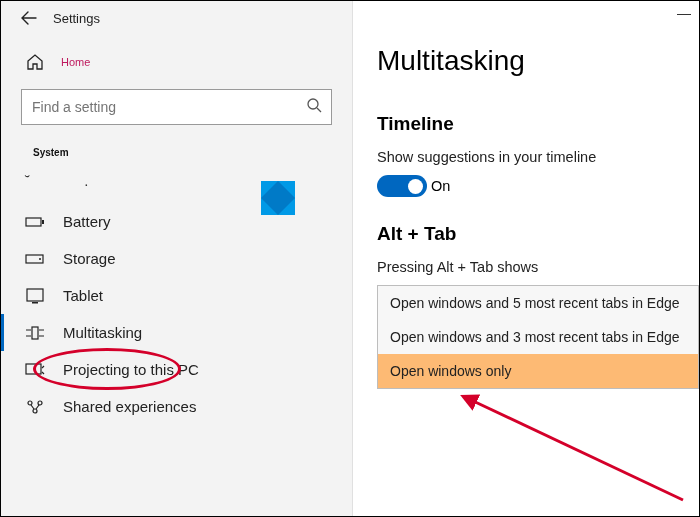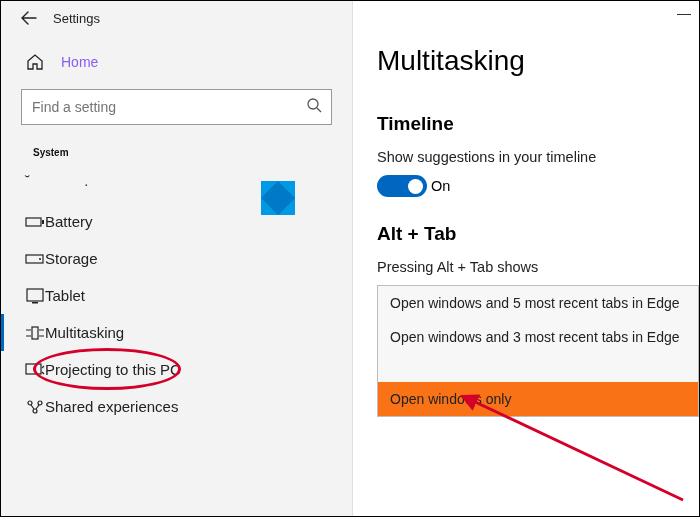--- a/index.html
+++ b/index.html
@@ -3,41 +3,41 @@
 <meta charset="utf-8">
 <style>
   * { box-sizing: border-box; margin: 0; padding: 0; font-family: "Segoe UI", Arial, sans-serif; }
   body { width: 700px; height: 517px; overflow: hidden; background: #fff; border:1px solid #000; position: relative; }
   .window { display:flex; height:100%; }
   .titlebar { position:absolute; top:0; left:8px; right:0; height:34px; display:flex; align-items:center; padding-left:8px; z-index:3; }
   .titlebar .back { width:24px; height:24px; display:flex; align-items:center; justify-content:center; margin-right:12px; cursor:pointer; }
   .titlebar .title { font-size:13px; color:#222; }
   .winbtns { position:absolute; top:4px; right:8px; font-size:14px; color:#333; }
   .sidebar { width:355px; background:#f3f3f3; border-right:1px solid #e0e0e0; padding-top:44px; height:100%; position:relative; }
-  .home-item { display:flex; align-items:center; gap:16px; padding:8px 24px; font-size:14px; color:#8b5cf6; cursor:pointer; }
+  .home-item { display:flex; align-items:center; gap:16px; padding:8px 24px; font-size:11px; color:#be185d; cursor:pointer; }
   .home-item svg, .nav-item svg { flex:0 0 20px; }
   .search-wrap { padding:10px 20px 16px 20px; }
   .search { width:100%; height:36px; border:1px solid #999; background:#fff; padding:0 36px 0 10px; font-size:14px; color:#666; }
   .search-box { position:relative; }
   .search-icon-right { position:absolute; right:10px; top:50%; transform:translateY(-50%); color:#555; }
   .section-title { font-size:10px; font-weight:600; padding:6px 24px 8px 32px; color:#111; }
   .nav-list { }
-  .nav-item { display:flex; align-items:center; padding:10px 24px; font-size:15px; color:#222; cursor:pointer; position:relative; }
+  .nav-item { display:flex; align-items:center; gap:18px; padding:10px 24px; font-size:15px; color:#222; cursor:pointer; position:relative; }
   .nav-item .icon { width:20px; display:flex; justify-content:center; color:#333; }
   .content { flex:1; padding:44px 0 0 24px; background:#fff; }
   h1 { font-size:28px; font-weight:400; margin-bottom:36px; }
   h2 { font-size:19px; font-weight:600; margin-bottom:14px; margin-top:6px; }
   .setting-label { font-size:14.5px; color:#222; margin-bottom:10px; }
   .toggle-row { display:flex; align-items:center; gap:4px; margin-bottom:26px; }
   .toggle { width:50px; height:22px; border-radius:11px; background:#0067c0; position:relative; cursor:pointer; }
   .toggle .knob { width:15px; height:15px; background:#fff; border-radius:50%; position:absolute; top:3.5px; right:4px; }
   .toggle-state { font-size:14.5px; }
   .dropdown { margin-top:6px; border:1px solid #bdbdbd; background:#f7f7f7; width:322px; }
   .dropdown .opt { padding:9px 12px; font-size:14px; color:#222; cursor:pointer; }
-  .dropdown .opt.selected { background:#f97316;margin-top:28px; }
+  .dropdown .opt.selected { background:#fdba74; }
   
   .ellipse { position:absolute; left:32px; top:347px; width:148px; height:42px; border:3px solid #d4002a; border-radius:50%; pointer-events:none; }
   .arrow { position:absolute; right:8px; bottom:8px; width:240px; height:120px; pointer-events:none; }
   .blue-tile { position:absolute; left:260px; top:180px; width:34px; height:34px; }
   .trunc-item { padding:6px 24px 14px 24px; color:#333; font-size:15px; }
 </style>
 </head>
 <body>
 
 <div class="window">

